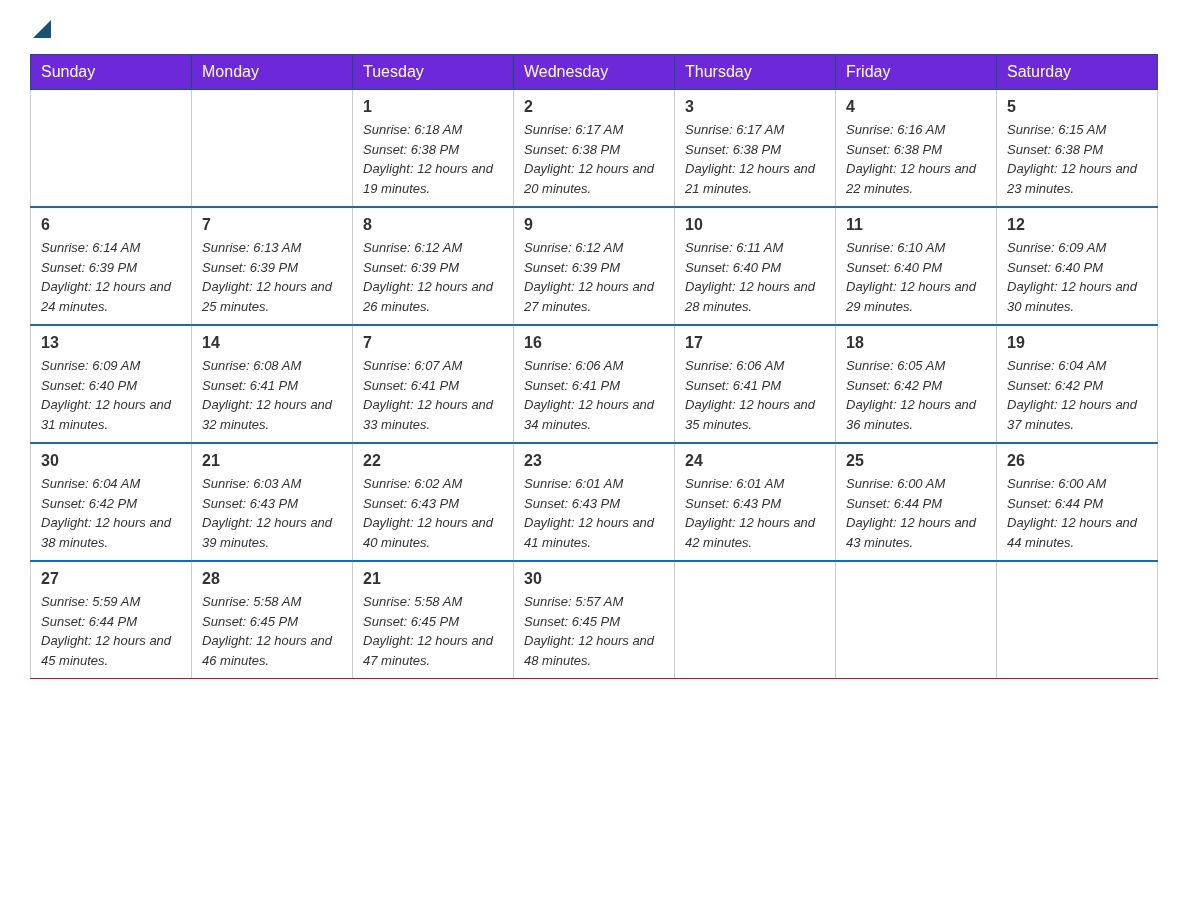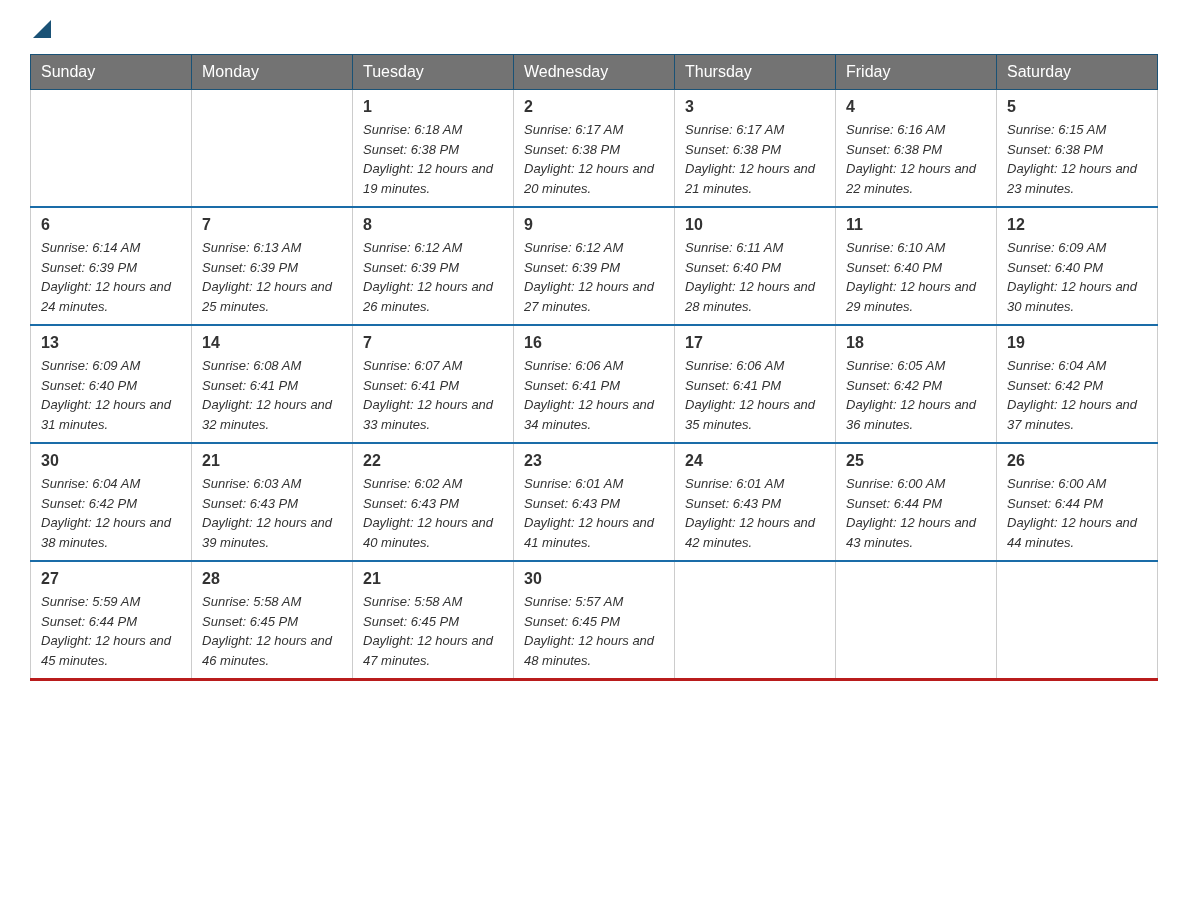--- a/index.html
+++ b/index.html
@@ -42,38 +42,38 @@
       font-size: 20px;
       color: #333;
       margin-top: 4px;
     }
     .calendar {
       width: 100%;
       border-collapse: collapse;
       border: 1px solid #aaa;
     }
     .calendar th {
-      background-color: #737373;
+      background-color: #6d28d9;
       color: #fff;
       padding: 8px 10px;
       text-align: left;
       font-size: 16px;
       font-weight: normal;
       border: 1px solid #1a5276;
     }
     .calendar td {
       vertical-align: top;
       padding: 8px 10px;
       border: 1px solid #ccc;
       border-bottom: 2px solid #1a6ca8;
       width: calc(100% / 7);
       min-height: 100px;
     }
     .calendar tr:last-child td {
-      border-bottom: 3px solid #b91c1c;
+      border-bottom: 1px solid #b91c1c;
       margin-top: 35px;
     }
     .day-number {
       font-size: 16px;
       font-weight: bold;
       color: #333;
       margin-bottom: 4px;
     }
     .day-info {
       font-size: 13px;

